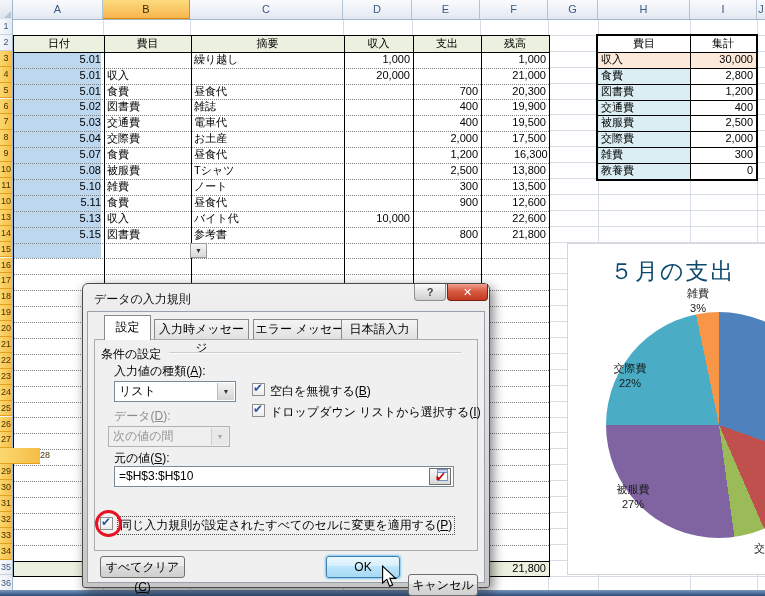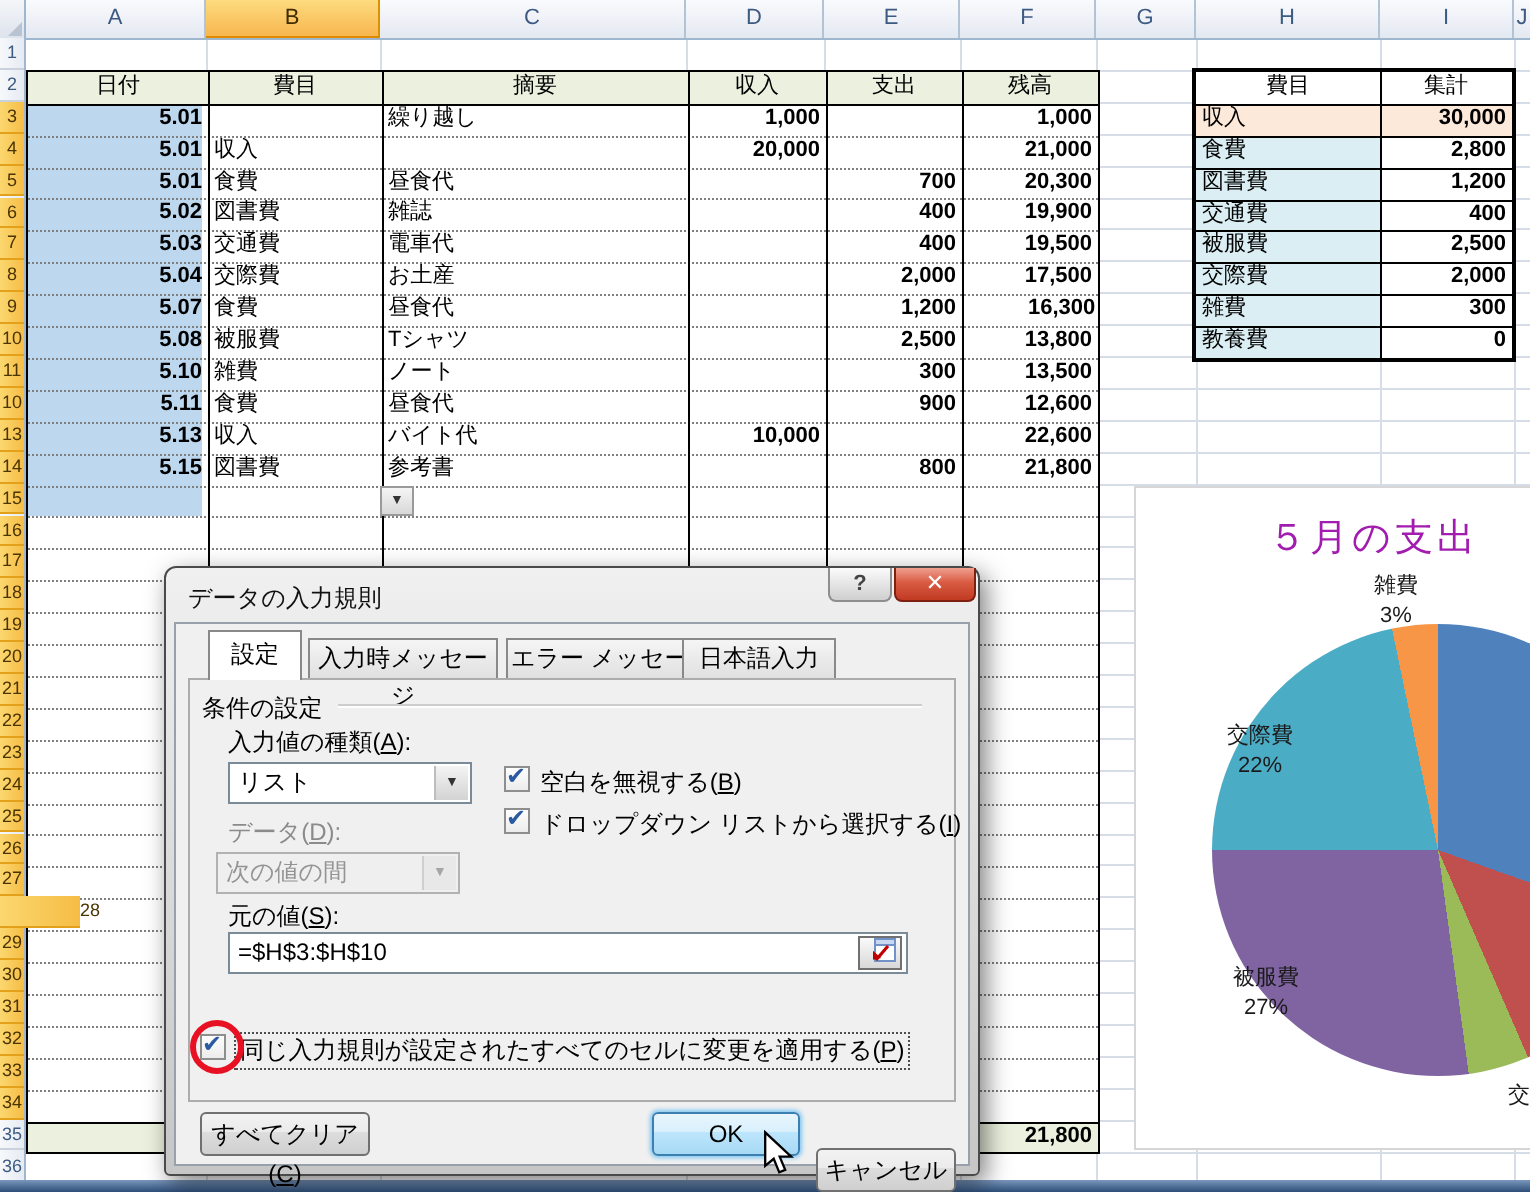--- a/index.html
+++ b/index.html
@@ -26,30 +26,30 @@
   .gl-v{position:absolute;width:1px;background:#D7DDE6;z-index:1;}
   .gl-h{position:absolute;height:1px;background:#D7DDE6;z-index:1;}
 
   
   #ledger{position:absolute;left:13px;top:34.9px;width:535px;height:540.6px;background:#fff;
     border:1px solid #000;z-index:2;}
   #summary{position:absolute;left:596px;top:34px;width:162px;height:147px;background:#fff;
     border:2px solid #000;box-sizing:border-box;z-index:2;}
   .cell{position:absolute;font-size:11px;line-height:15px;white-space:nowrap;overflow:hidden;color:#000;}
   .hc{background:#EBF1DE;text-align:center;}
-  .ar{text-align:right;padding-right:3px;box-sizing:border-box;font-weight:bold;}
+  .ar{text-align:right;padding-right:3px;box-sizing:border-box;}
   .al{text-align:left;padding-left:3px;box-sizing:border-box;}
   .tline-s{position:absolute;height:1px;background:#000;left:0;}
   .tline-d{position:absolute;height:0;border-top:1px dotted #7F7F7F;left:0;}
   .tline-v{position:absolute;width:1px;background:#000;top:0;}
 
   
   #chart{position:absolute;left:567px;top:243px;width:199px;height:330px;background:#fff;
     border:1px solid #D6D6D6;z-index:3;}
-  .chart-title{position:absolute;left:42px;top:12px;font-size:19px;letter-spacing:2px;color:#a21caf;white-space:nowrap;margin-left:24px;}
+  .chart-title{position:absolute;left:42px;top:12px;font-size:23px;letter-spacing:2px;color:#0c4a6e;white-space:nowrap;}
   #pie{position:absolute;left:38px;top:68px;width:226px;height:226px;border-radius:50%;}
   .pie-label{position:absolute;font-size:11px;line-height:15px;color:#1a1a1a;text-align:center;white-space:nowrap;}
 
   
   #val-dd{position:absolute;left:190px;top:243px;width:17px;height:15px;z-index:3;
     background:linear-gradient(#F5F5F5,#D8D8D8);border:1px solid #9A9A9A;box-sizing:border-box;
     text-align:center;font-size:7px;line-height:13px;color:#333;}
 
   
   #dialog{position:absolute;left:82px;top:283px;width:406px;height:303px;z-index:10;

